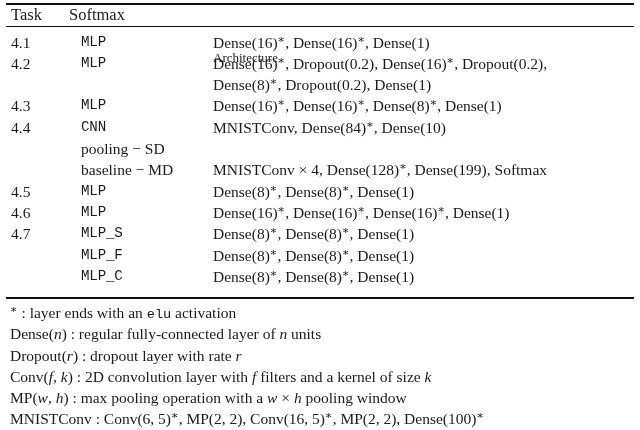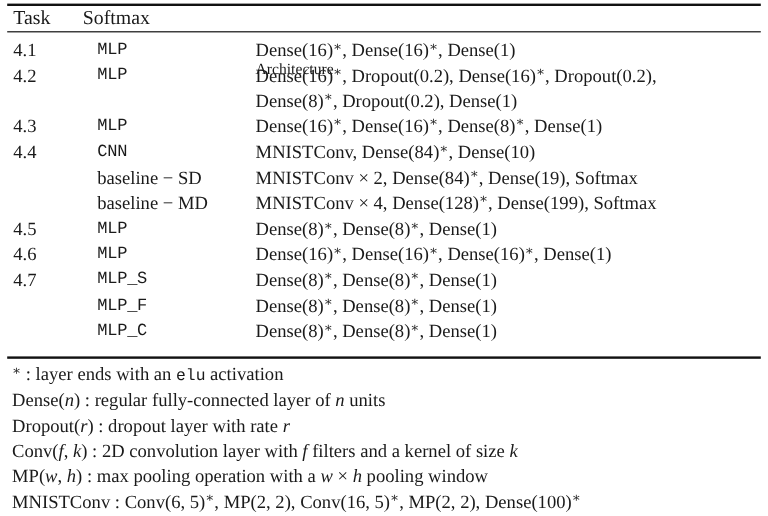--- a/index.html
+++ b/index.html
@@ -152,22 +152,21 @@
         <span class="col-net">MLP</span>
         <span class="col-arch">Dense(16)<span class="sup">∗</span>, Dense(16)<span class="sup">∗</span>, Dense(8)<span class="sup">∗</span>, Dense(1)</span>
       </div>
       <div class="row" style="top: 116.7px;">
         <span class="col-task">4.4</span>
         <span class="col-net">CNN</span>
         <span class="col-arch">MNISTConv, Dense(84)<span class="sup">∗</span>, Dense(10)</span>
       </div>
       <div class="row" style="top: 138px;">
         <span class="col-task"></span>
-        <span class="col-net serif">baseline − SD</span>
-        <span class="col-arch">MNISTConv × 2, Dense(84)<span class="sup">∗</span>, Dense(19), Softmax</span>
+        <span class="col-net serif">pooling − SD</span>
       </div>
       <div class="row" style="top: 159.3px;">
         <span class="col-task"></span>
         <span class="col-net serif">baseline − MD</span>
         <span class="col-arch">MNISTConv × 4, Dense(128)<span class="sup">∗</span>, Dense(199), Softmax</span>
       </div>
       <div class="row" style="top: 180.6px; text-align: center;">
         <span class="col-task">4.5</span>
         <span class="col-net">MLP</span>
         <span class="col-arch">Dense(8)<span class="sup">∗</span>, Dense(8)<span class="sup">∗</span>, Dense(1)</span>

